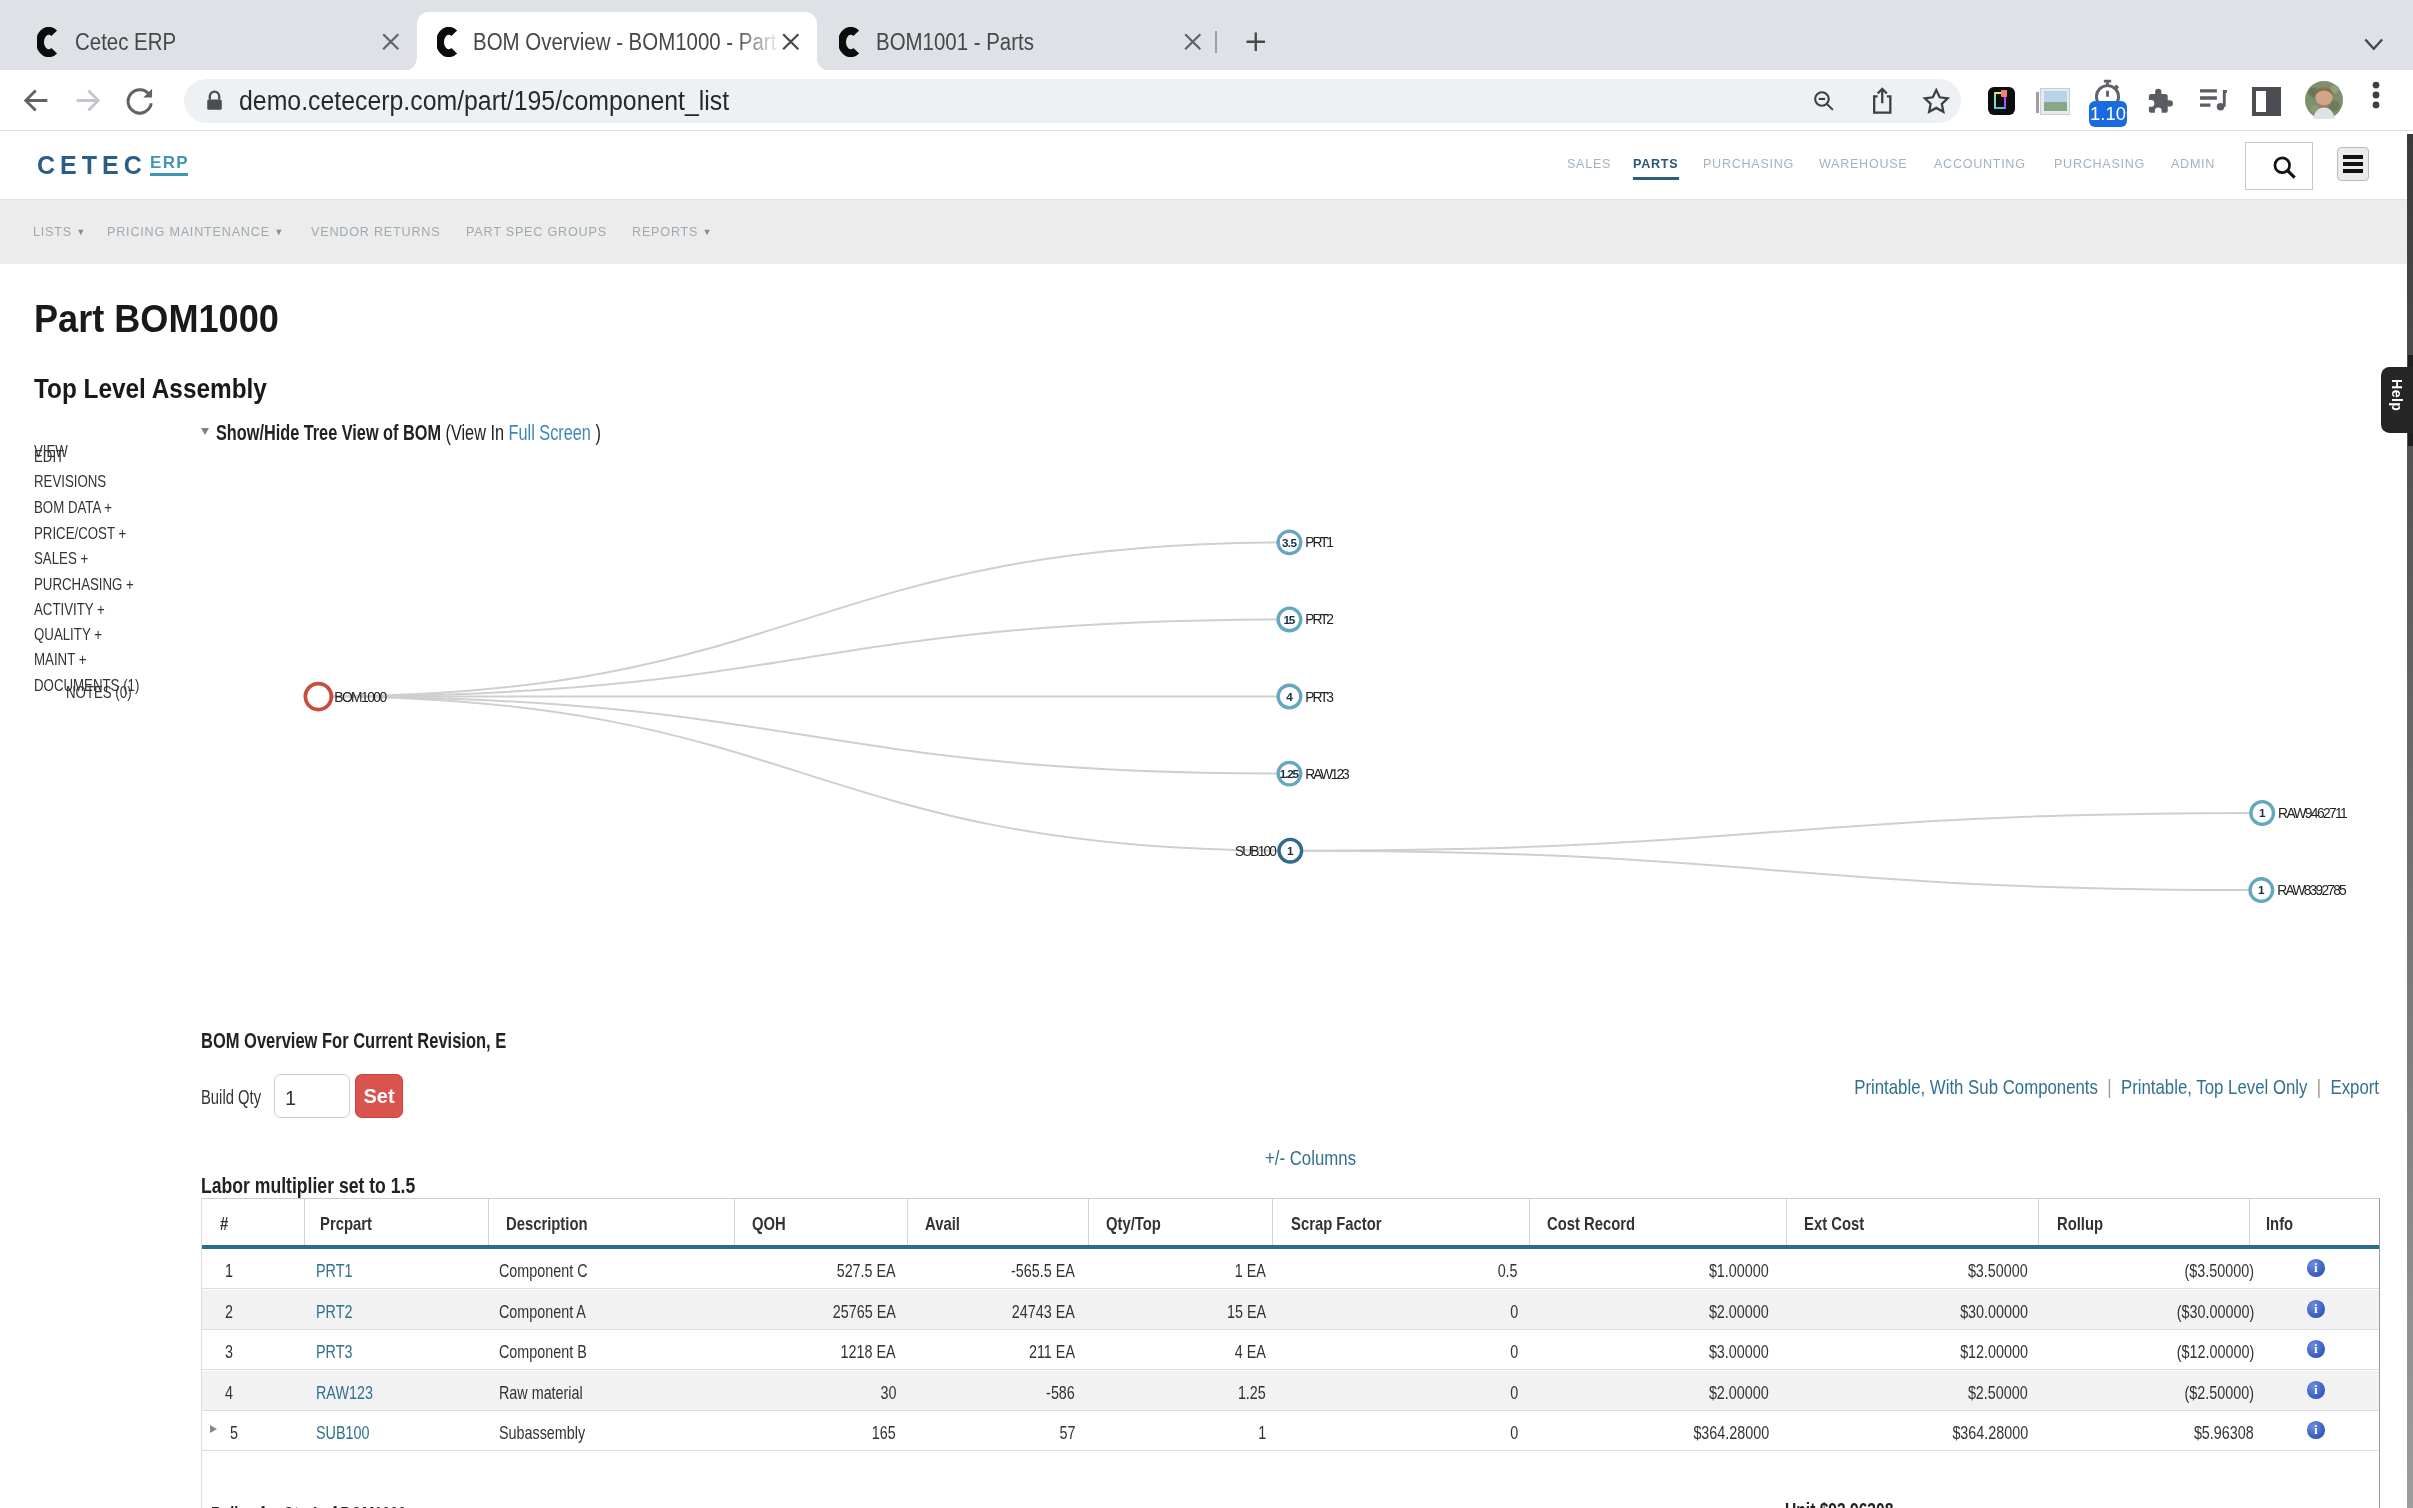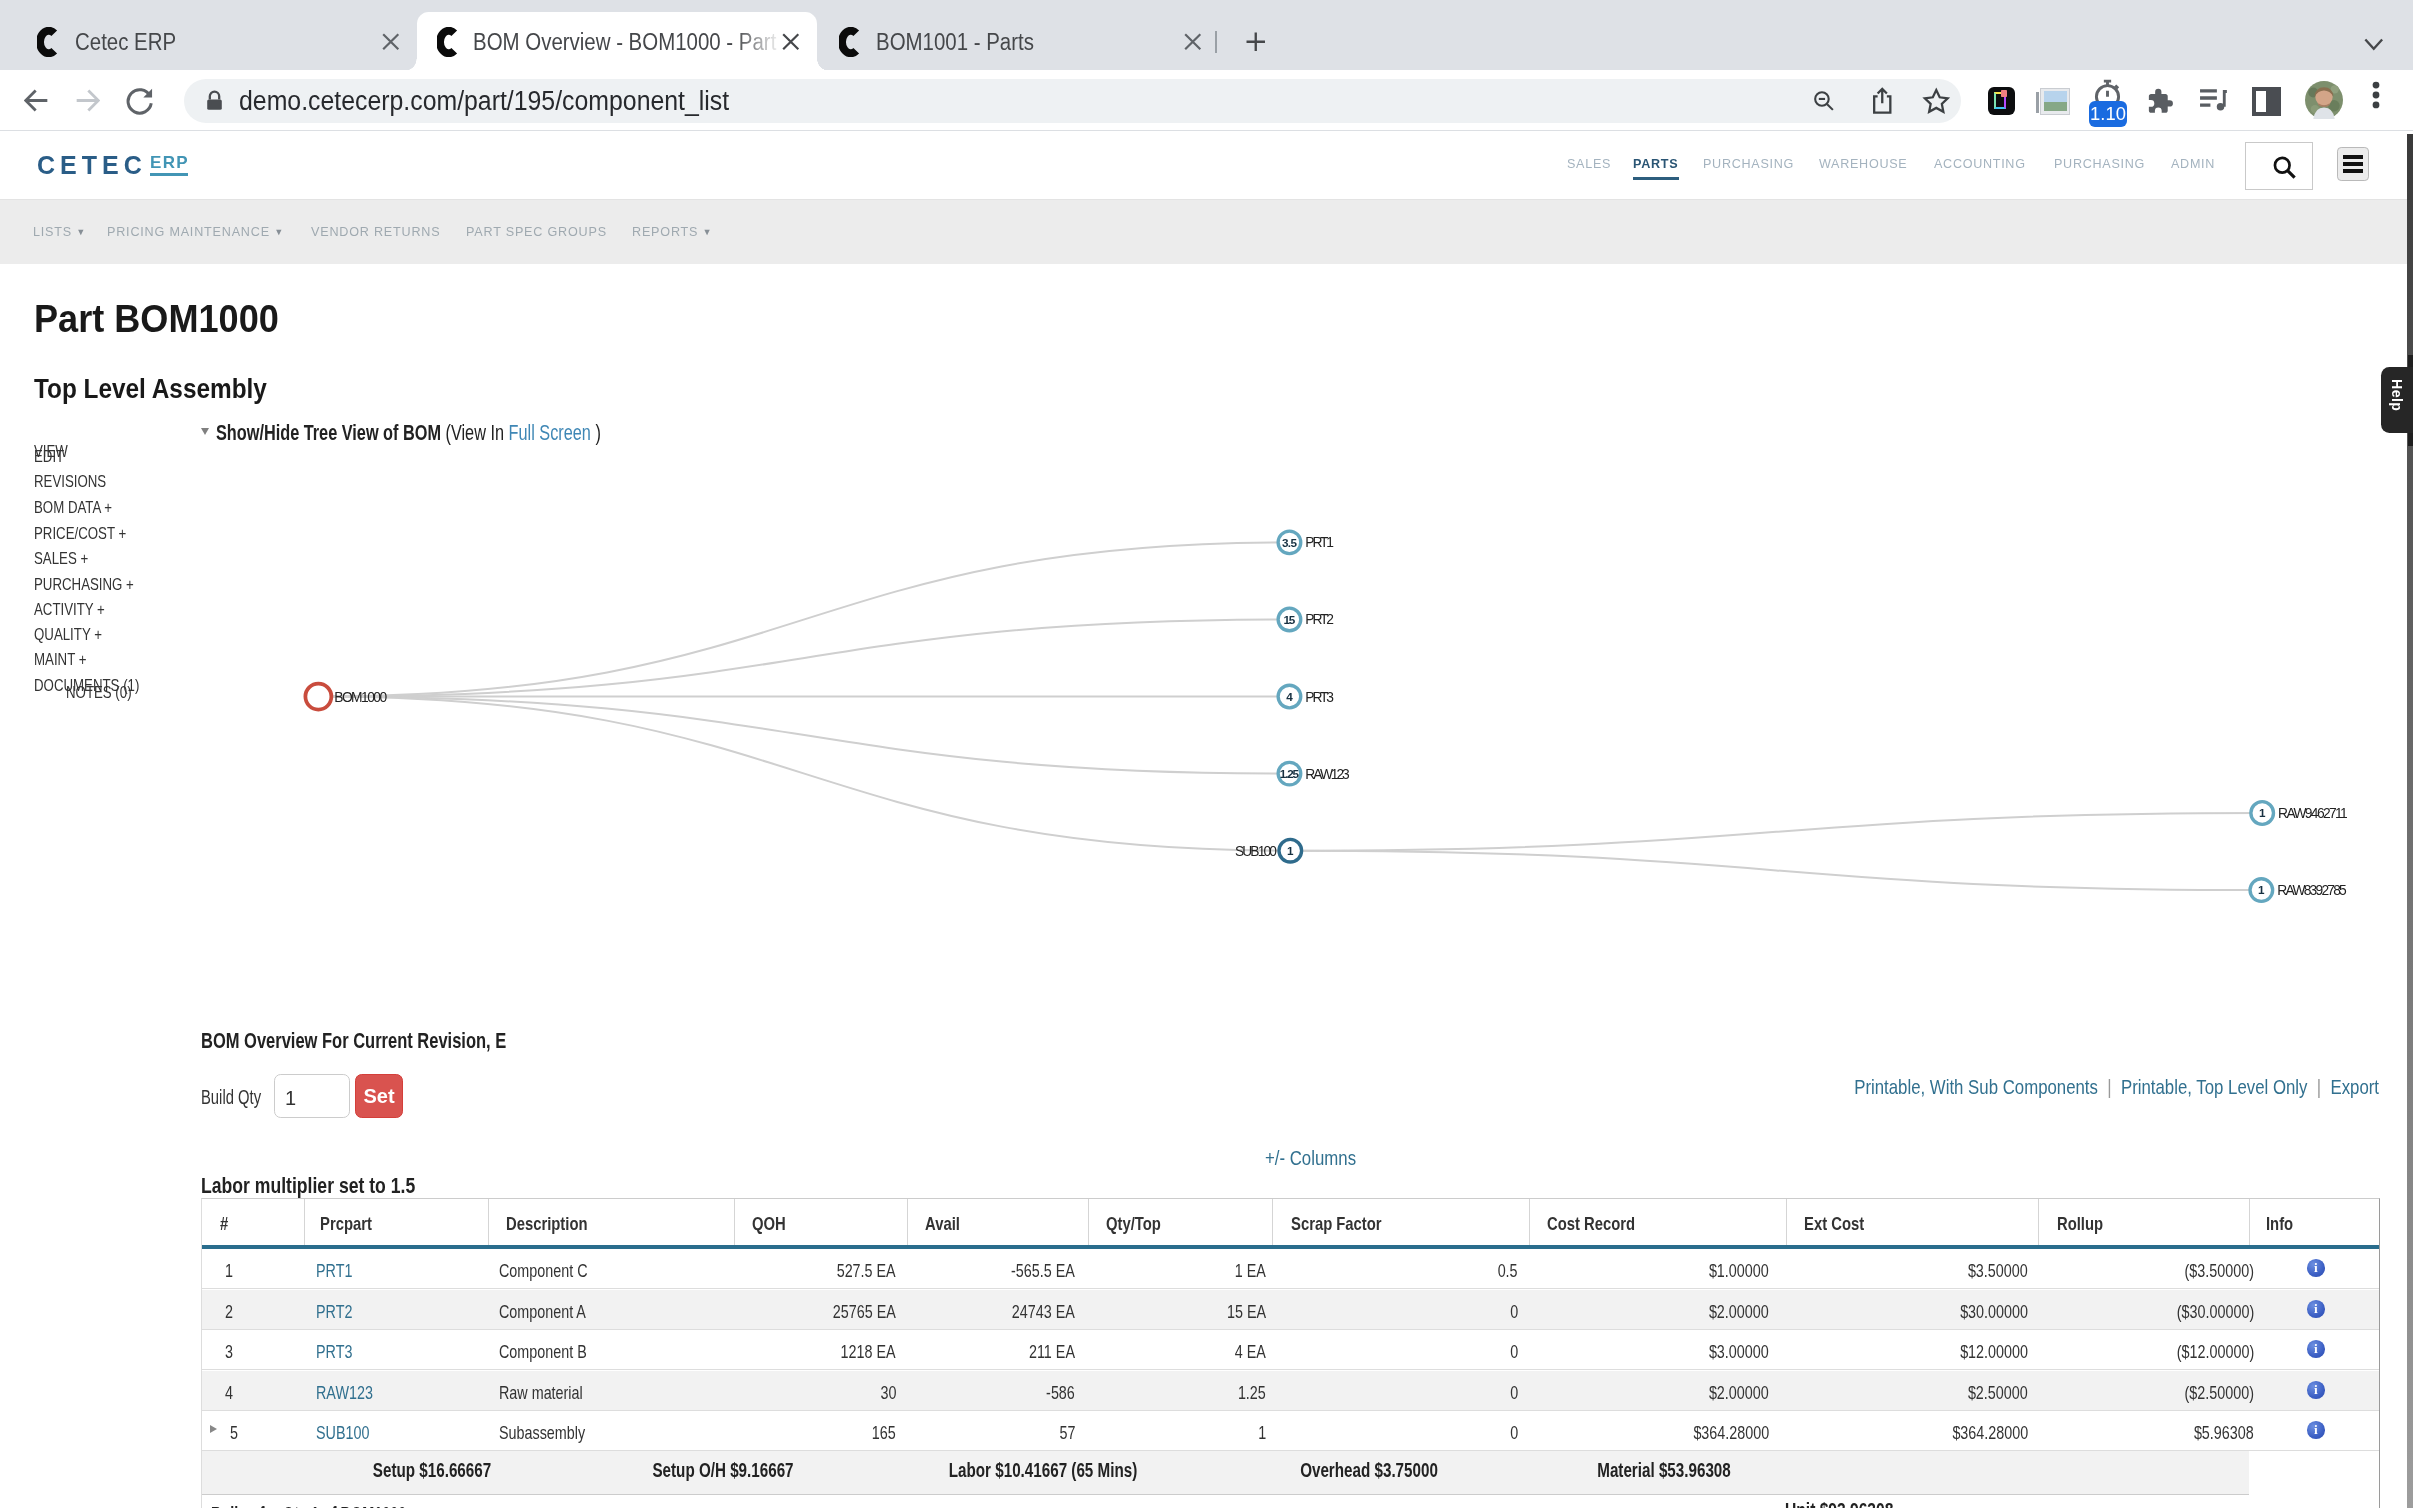--- a/index.html
+++ b/index.html
@@ -361,27 +361,20 @@
     <span class="td" style="left:297px;"><span class="sxl" style="transform:scaleX(0.78);">Subassembly</span></span>
     <span class="td num" style="left:526px; width:168px;"><span class="sxr" style="transform:scaleX(0.78);">165</span></span>
     <span class="td num" style="left:705px; width:168px;"><span class="sxr" style="transform:scaleX(0.78);">57</span></span>
     <span class="td num" style="left:896px; width:168px;"><span class="sxr" style="transform:scaleX(0.78);">1</span></span>
     <span class="td num" style="left:1148px; width:168px;"><span class="sxr" style="transform:scaleX(0.78);">0</span></span>
     <span class="td num" style="left:1399px; width:168px;"><span class="sxr" style="transform:scaleX(0.78);">$364.28000</span></span>
     <span class="td num" style="left:1658px; width:168px;"><span class="sxr" style="transform:scaleX(0.78);">$364.28000</span></span>
     <span class="td num" style="left:1884px; width:168px;"><span class="sxr" style="transform:scaleX(0.78);">$5.96308</span></span>
     <span class="info">i</span>
   </div>
-  <div id="tfoot">
-    <span class="tf" style="left:230px;"><span class="sxc" style="transform:translateX(-50%) scaleX(0.76);">Setup $16.66667</span></span>
-    <span class="tf" style="left:521px;"><span class="sxc" style="transform:translateX(-50%) scaleX(0.76);">Setup O/H $9.16667</span></span>
-    <span class="tf" style="left:841px;"><span class="sxc" style="transform:translateX(-50%) scaleX(0.76);">Labor $10.41667 (65 Mins)</span></span>
-    <span class="tf" style="left:1167px;"><span class="sxc" style="transform:translateX(-50%) scaleX(0.76);">Overhead $3.75000</span></span>
-    <span class="tf" style="left:1462px;"><span class="sxc" style="transform:translateX(-50%) scaleX(0.76);">Material $53.96308</span></span>
-  </div>
   <div id="rollup"><span class="sxl" style="transform:scaleX(0.72);">Rollup for Qty 1 of BOM1000</span></div>
   <div id="unit"><span class="sxl" style="transform:scaleX(0.78);">Unit $93.96308</span></div>
 </div>
 
 <div id="rstrip"></div>
 <div id="helpdark"></div>
 <div id="helptab">
     <span>Help</span>
   </div>
 

